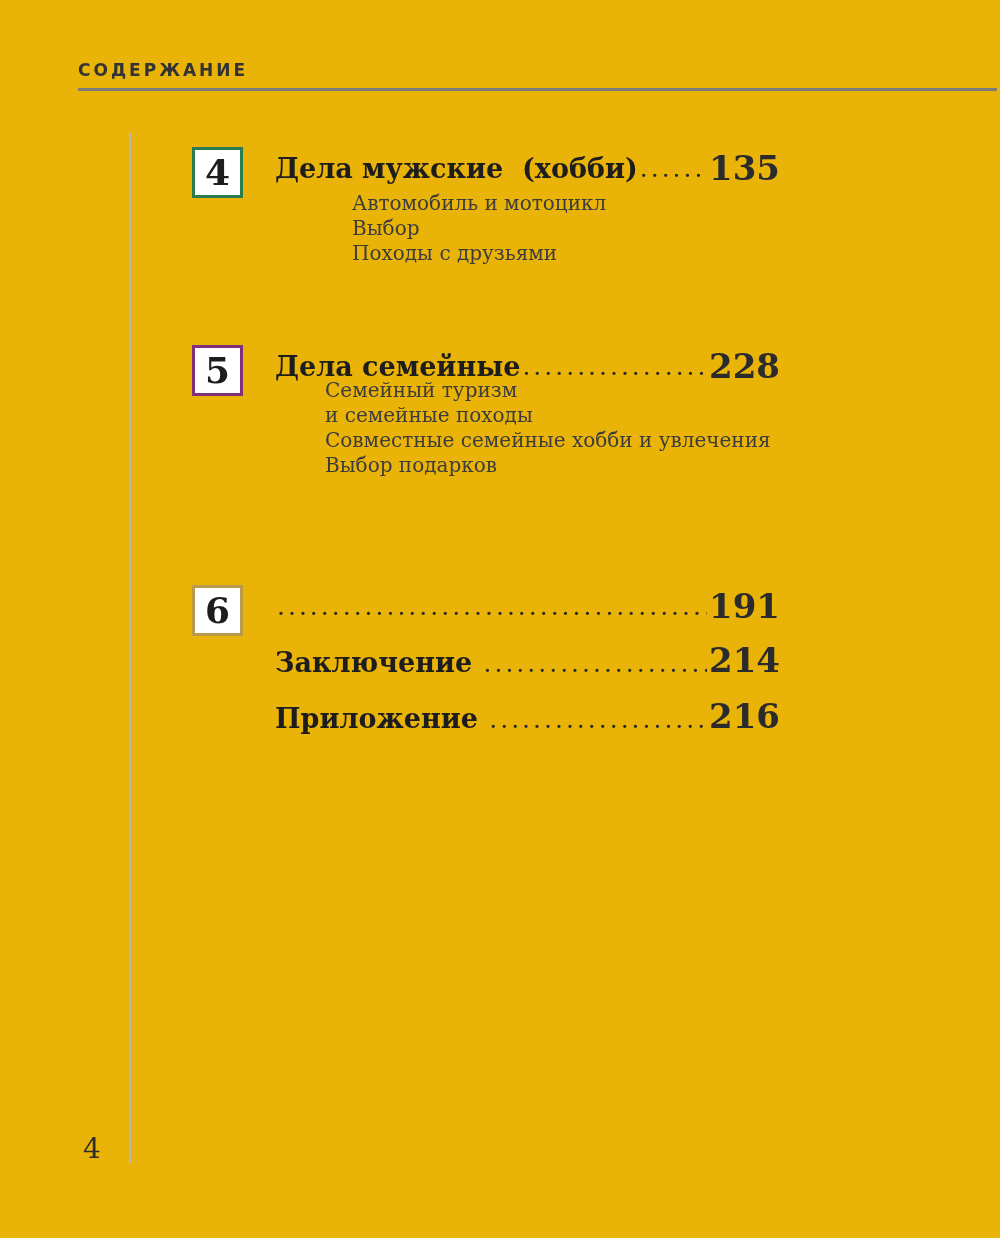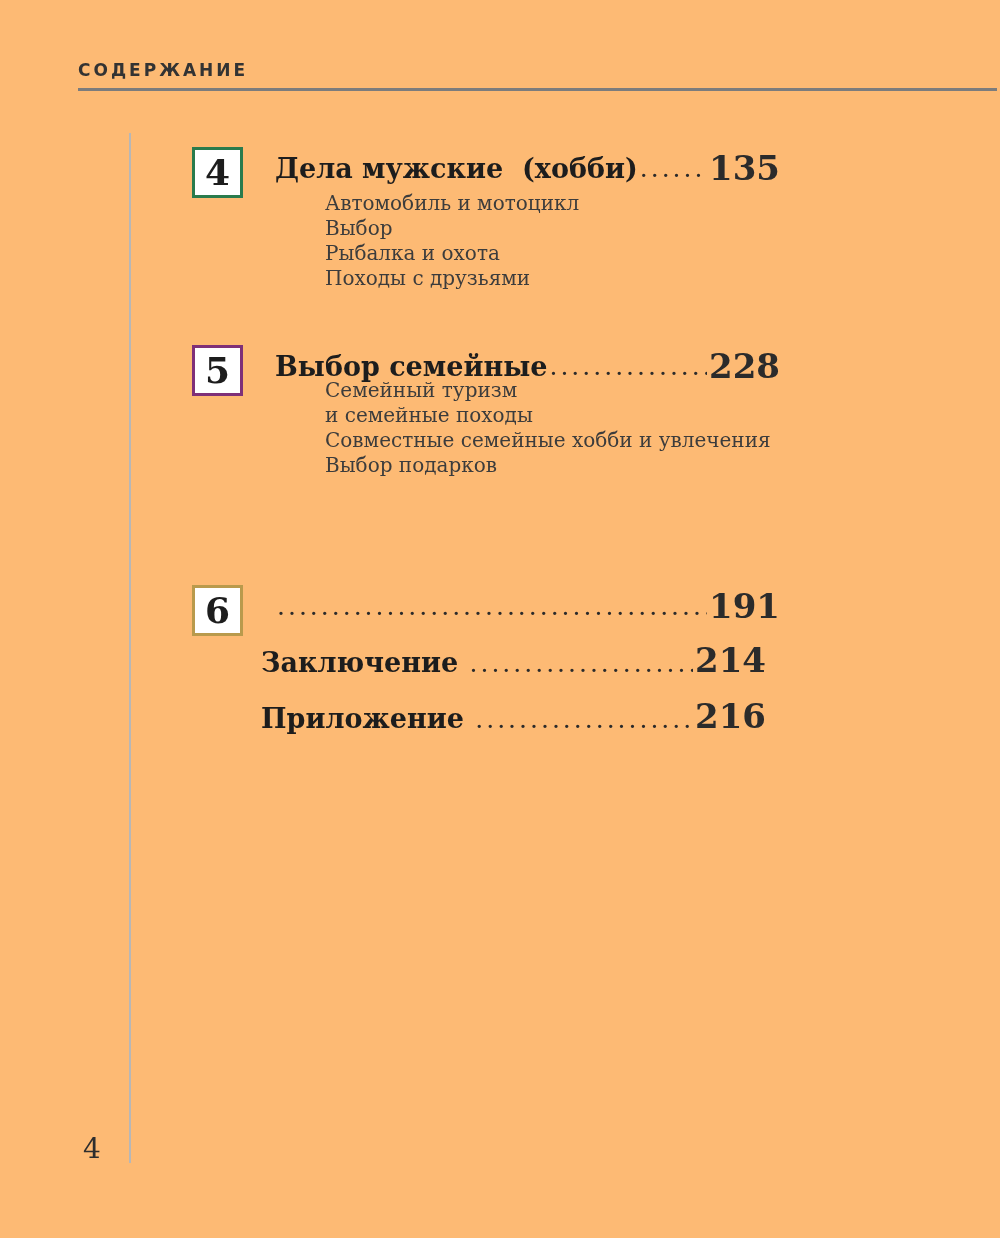--- a/index.html
+++ b/index.html
@@ -1,21 +1,21 @@
 <!DOCTYPE html>
 <html lang="ru"><head>
 <meta charset="utf-8">
 <style>
   * { margin:0; padding:0; box-sizing:border-box; }
   html,body { background:#e9e9e9; }
   .page {
     position:relative;
     width:1000px; height:1238px;
     margin:0 auto;
-    background:#fdba74;
+    background:#eab308;
     font-family:"DejaVu Serif", serif;
     overflow:hidden;
   }
 
   
   .running-head {
     position:absolute; left:78px; top:60px;
     font-family:"DejaVu Sans", sans-serif;
     font-size:17px; font-weight:bold;
     letter-spacing:3px; color:#333333;
@@ -51,21 +51,21 @@
     font-family:"DejaVu Serif", serif;
     font-size:36px; font-weight:bold; color:#1d1d1d;
     line-height:45px;
   }
 
   .entry-row {
     position:absolute; left:83px; top:1px; right:0;
     display:flex; align-items:center;
   }
   .entry-row-standalone {
-    position:absolute; left:261px; width:505px;
+    position:absolute; left:275px; width:505px;
     display:flex; align-items:baseline;text-align:right;
   }
   .e1 { top:640px; }
   .e2 { top:696px; }
 
   .entry-title {
     font-family:"DejaVu Serif", serif;
     font-size:27px; font-weight:bold; color:#1d1d1d;
     white-space:pre;
   }
@@ -76,21 +76,21 @@
     font-size:25px; letter-spacing:3px; color:#2a2a2a;
     margin:0 2px;
   }
   .entry-page {
     font-family:"DejaVu Serif", serif;
     font-size:34px; font-weight:bold; color:#2b2b2b;
     white-space:nowrap;
   }
 
   .subitems { position:absolute; left:133px; }
-  .ch4 .subitems { top:44px; }
+  .ch4 .subitems { top:44px;margin-left:27px; }
   .ch5 .subitems { top:33px; }
   .subitem {
     font-family:"DejaVu Serif", serif;
     font-size:20px; line-height:25px; color:#3c3c3c;
   }
 
   .folio {
     position:absolute; left:83px; top:1132px;
     font-family:"DejaVu Serif", serif;
     font-size:28px; color:#2e2e2e;
@@ -110,31 +110,30 @@
       <span class="num">4</span>
     </div>
     <div class="entry-row">
       <span class="entry-title">Дела мужские  (хобби)</span>
       <span class="leader-dots">..........................................................................................</span>
       <span class="entry-page">135</span>
     </div>
     <div class="subitems">
       <div class="subitem">Автомобиль и мотоцикл</div>
       <div class="subitem">Выбор</div>
-      <div class="subitem">Рыбалка и охота</div>
       <div class="subitem">Походы с друзьями</div>
     </div>
   </section>
 
   <section class="chapter ch5">
     <div class="num-box accent5">
       <span class="num">5</span>
     </div>
     <div class="entry-row">
-      <span class="entry-title">Выбор семейные</span>
+      <span class="entry-title">Дела семейные</span>
       <span class="leader-dots">..........................................................................................</span>
       <span class="entry-page">228</span>
     </div>
     <div class="subitems">
       <div class="subitem">Семейный туризм</div>
       <div class="subitem">и семейные походы</div>
       <div class="subitem">Совместные семейные хобби и увлечения</div>
       <div class="subitem">Выбор подарков</div>
     </div>
   </section>

